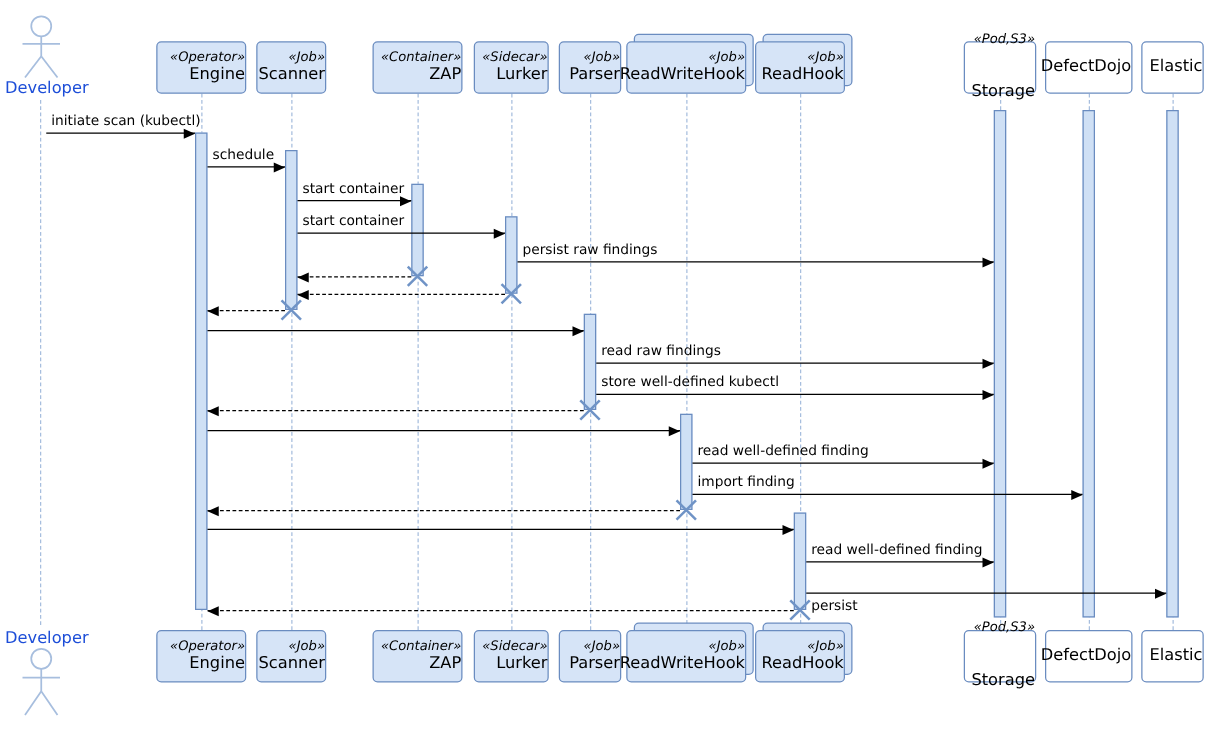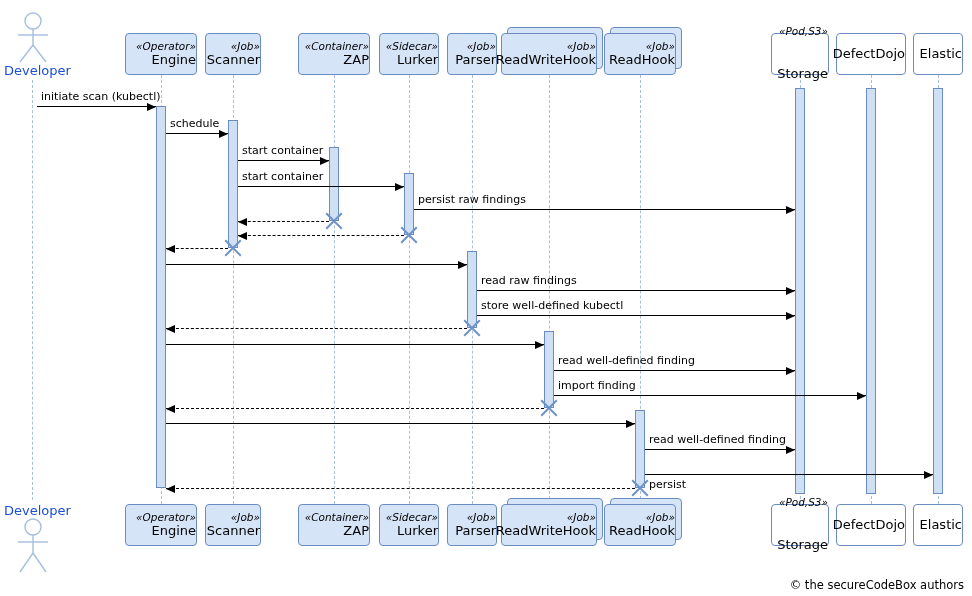--- a/index.html
+++ b/index.html
@@ -351,14 +351,13 @@
   <div class="actor-fig" style="left:8px; top:518px;">
     <svg width="50" height="56" viewBox="0 0 50 56">
       <circle cx="25" cy="9" r="8" fill="none" stroke="#a7bede" stroke-width="1.4"></circle>
       <line x1="25" y1="17" x2="25" y2="35" stroke="#a7bede" stroke-width="1.4"></line>
       <line x1="10" y1="24" x2="40" y2="24" stroke="#a7bede" stroke-width="1.4"></line>
       <line x1="25" y1="35" x2="12" y2="54" stroke="#a7bede" stroke-width="1.4"></line>
       <line x1="25" y1="35" x2="38" y2="54" stroke="#a7bede" stroke-width="1.4"></line>
     </svg>
   </div>
 
-  <div class="footer" style="right:8px; top:578px;">© the secureCodeBox authors</div>
 </div>
 
 </body></html>

